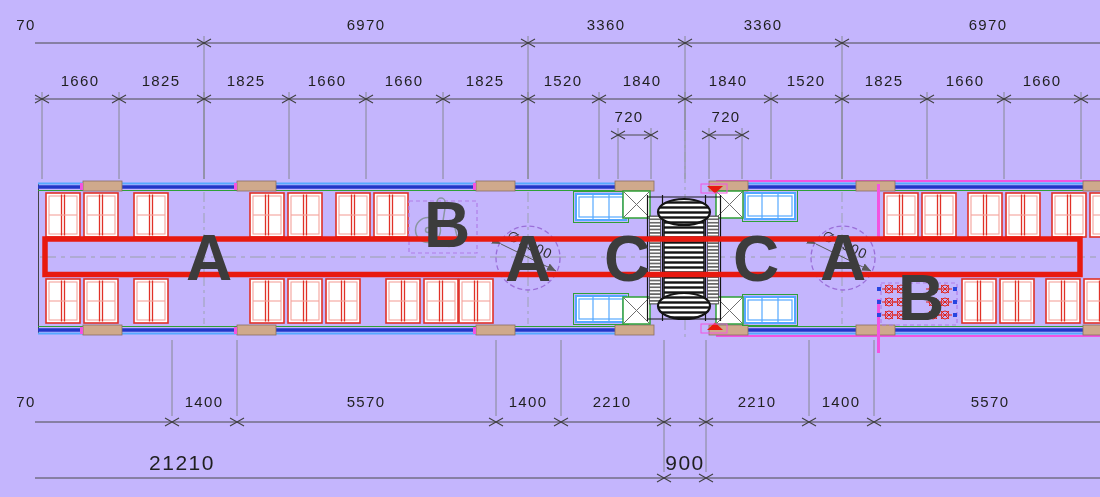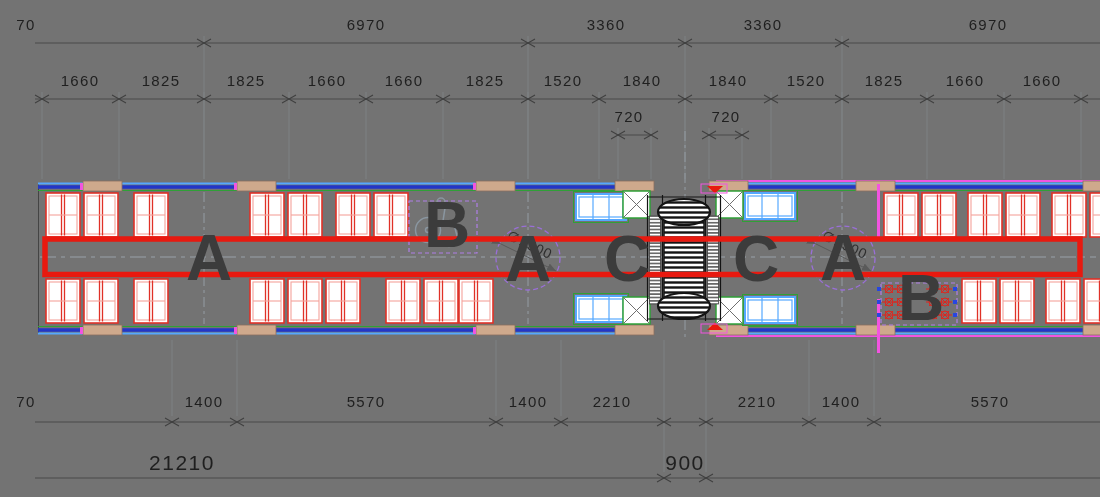--- a/index.html
+++ b/index.html
@@ -1,21 +1,21 @@
 <!DOCTYPE html>
 <html style="--highlight_red: #e8190f; --seat_red: #e03127; --wall_blue: #2236c8; --light_blue: #55a8ff; --magenta: #f254e0; --green: #2fa037; --purple: #9a6fd8; --tan: #cfa98c; --letter_gray: #3c3c3c; --dim_line: #4a4a4a;"><head>
 <meta charset="utf-8">
 <style>
   :root{
     --highlight_red:#e8190f; --seat_red:#e03127; --wall_blue:#2236c8;
     --light_blue:#55a8ff; --magenta:#f254e0; --green:#2fa037;
     --purple:#9a6fd8; --tan:#cfa98c; --letter_gray:#3c3c3c; --dim_line:#4a4a4a;
   }
   html,body{margin:0;padding:0;background:#fff;}
-  .stage{width:1100px;height:497px;position:relative;background:#737373;overflow:hidden;}
+  .stage{width:1100px;height:497px;position:relative;background:#c4b5fd;overflow:hidden;}
   svg{display:block;}
   .dl{stroke:var(--dim_line);stroke-width:1;}
   .tk{stroke:#3f3f3f;stroke-width:1.1;}
   .ext{stroke:#7f8486;stroke-width:0.9;}
   .dimtxt{fill:#1f1f1f;font:15px "Liberation Sans","DejaVu Sans",sans-serif;letter-spacing:1.3px;}
   .bigtxt{font-size:21px;letter-spacing:1.5px;}
   .ltr{fill:var(--letter_gray);font-family:"Liberation Sans","DejaVu Sans",sans-serif;font-weight:bold;font-size:64px;}
   .wl{stroke:var(--light_blue);stroke-width:2;}
   .wb{stroke:var(--wall_blue);stroke-width:3.5;}
   .wg{stroke:var(--green);stroke-width:1.1;}

